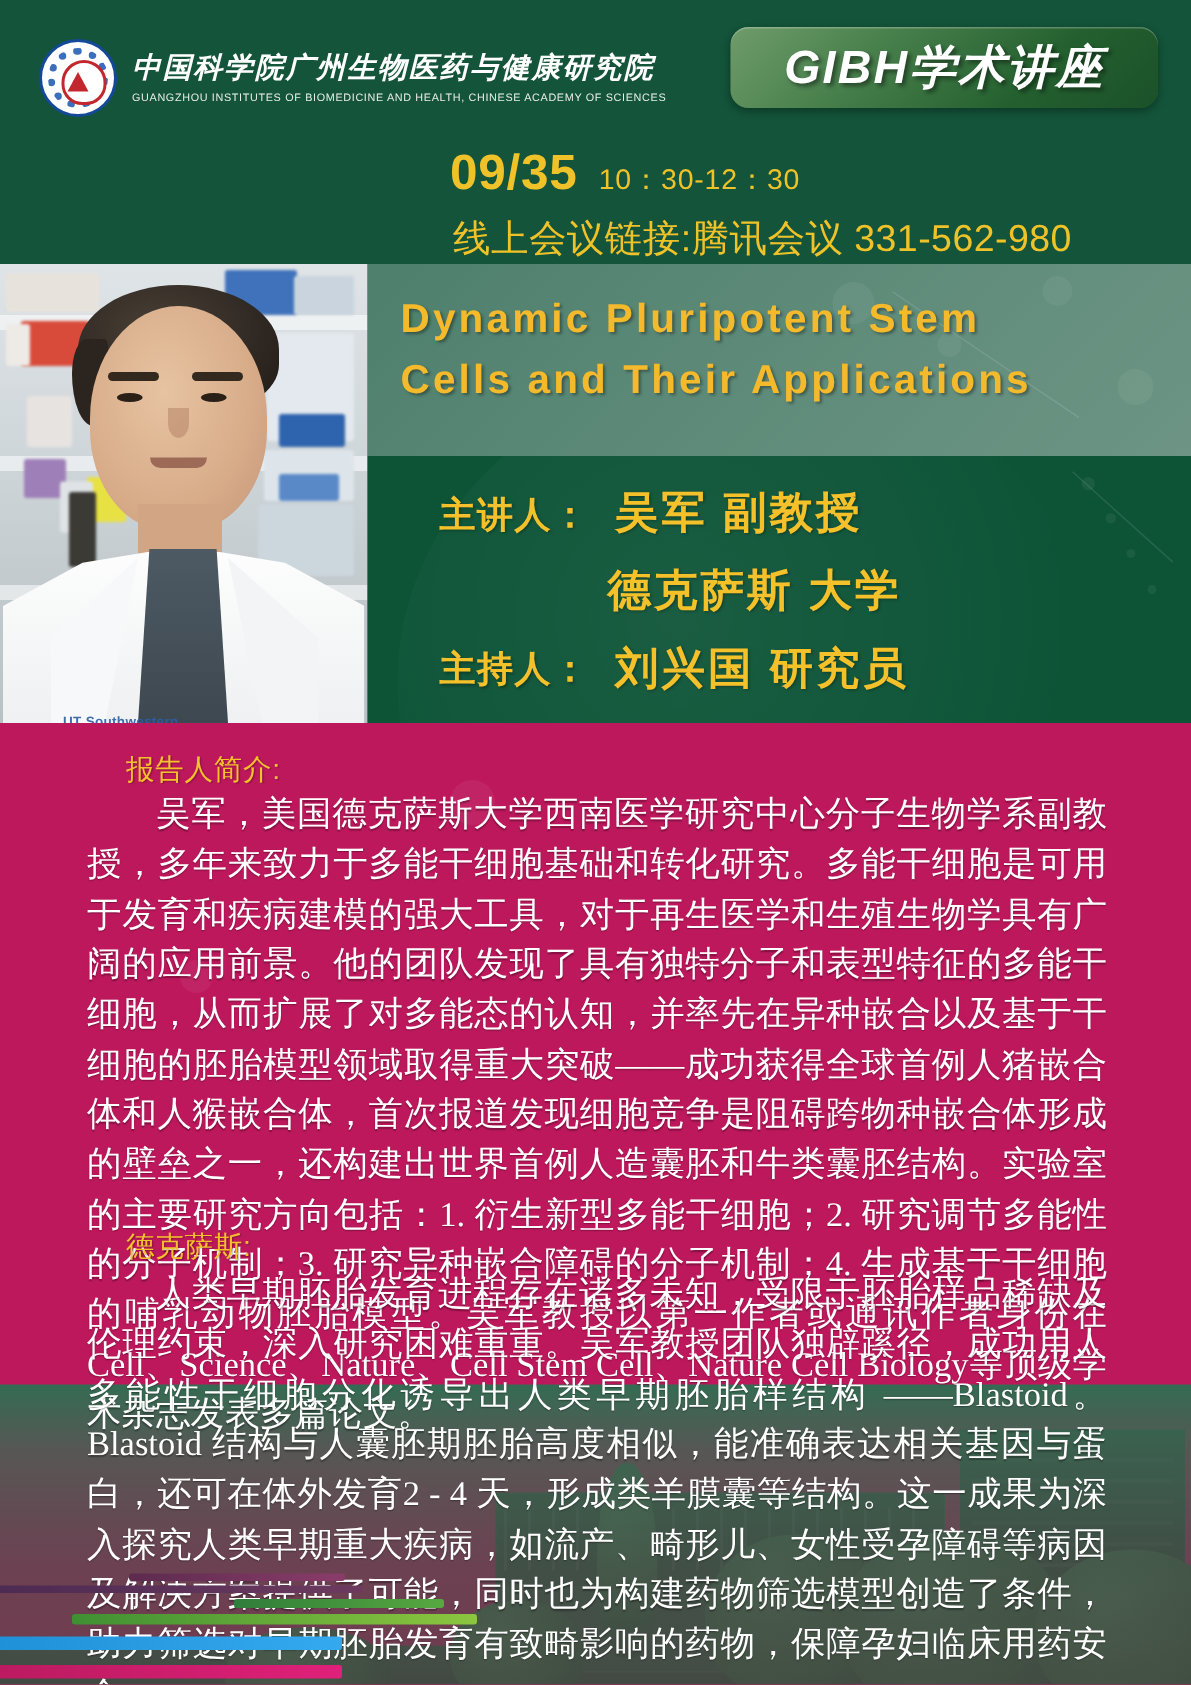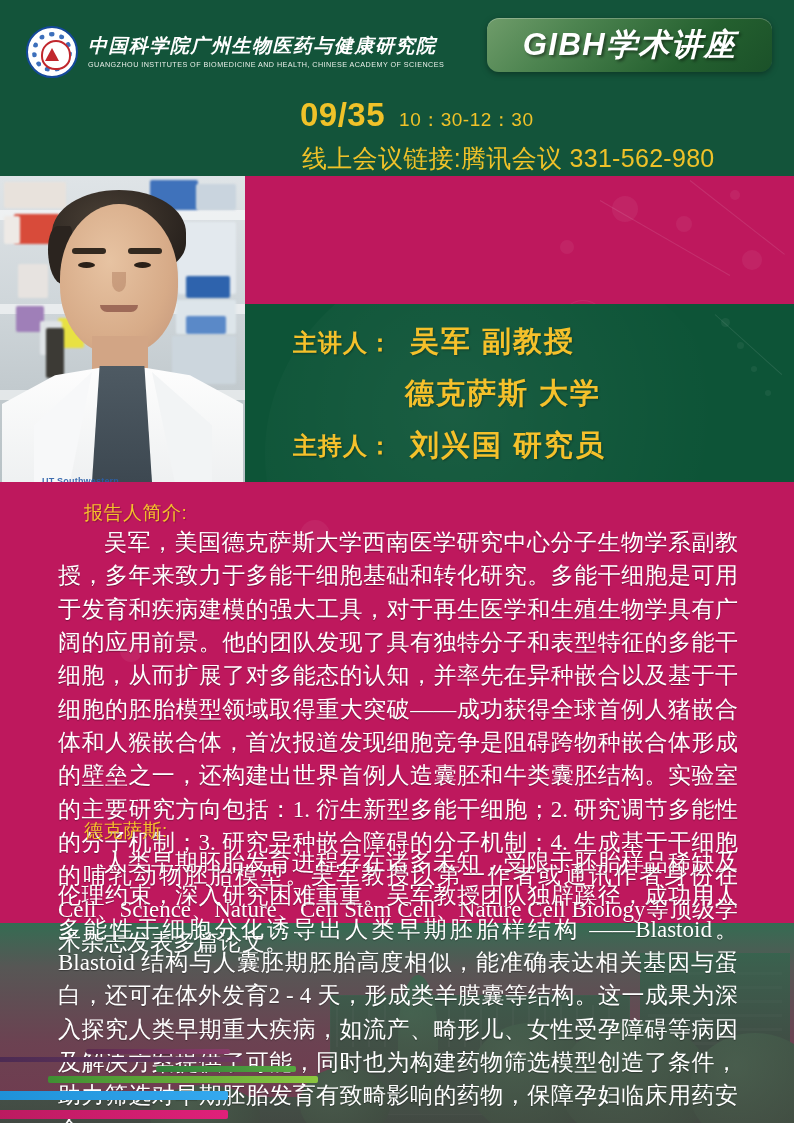--- a/index.html
+++ b/index.html
@@ -336,20 +336,31 @@
     <div class="nose"></div>
     <div class="mouth"></div>
     <div class="neck"></div>
     <div class="coat"></div>
     <div class="shirt"></div>
     <div class="lapelL"></div>
     <div class="lapelR"></div>
     <div class="utsw">UT Southwestern</div>
   </div>
 
+  <div class="title-panel">
+    <div class="bub" style="left:310px;top:12px;width:28px;height:28px;"></div>
+    <div class="bub" style="left:380px;top:46px;width:16px;height:16px;"></div>
+    <div class="bub" style="left:450px;top:8px;width:20px;height:20px;"></div>
+    <div class="bub" style="left:500px;top:70px;width:24px;height:24px;"></div>
+    <div class="streak" style="left:350px;top:18px;width:150px;transform:rotate(34deg);background:rgba(255,255,255,.12);"></div>
+    <div class="inner">
+      <div class="title-line">Dynamic Pluripotent Stem</div>
+      <div class="title-line">Cells and Their Applications</div>
+    </div>
+  </div>
 
   <div class="speaker-panel">
     <div class="sp-arc"></div>
     <div class="bub" style="left:476px;top:14px;width:9px;height:9px;"></div>
     <div class="bub" style="left:492px;top:38px;width:7px;height:7px;"></div>
     <div class="bub" style="left:506px;top:62px;width:6px;height:6px;"></div>
     <div class="bub" style="left:520px;top:86px;width:6px;height:6px;"></div>
     <div class="streak" style="left:470px;top:10px;width:90px;transform:rotate(42deg);"></div>
     <div class="sp-row row1">
       <span class="sp-label">主讲人：</span>

